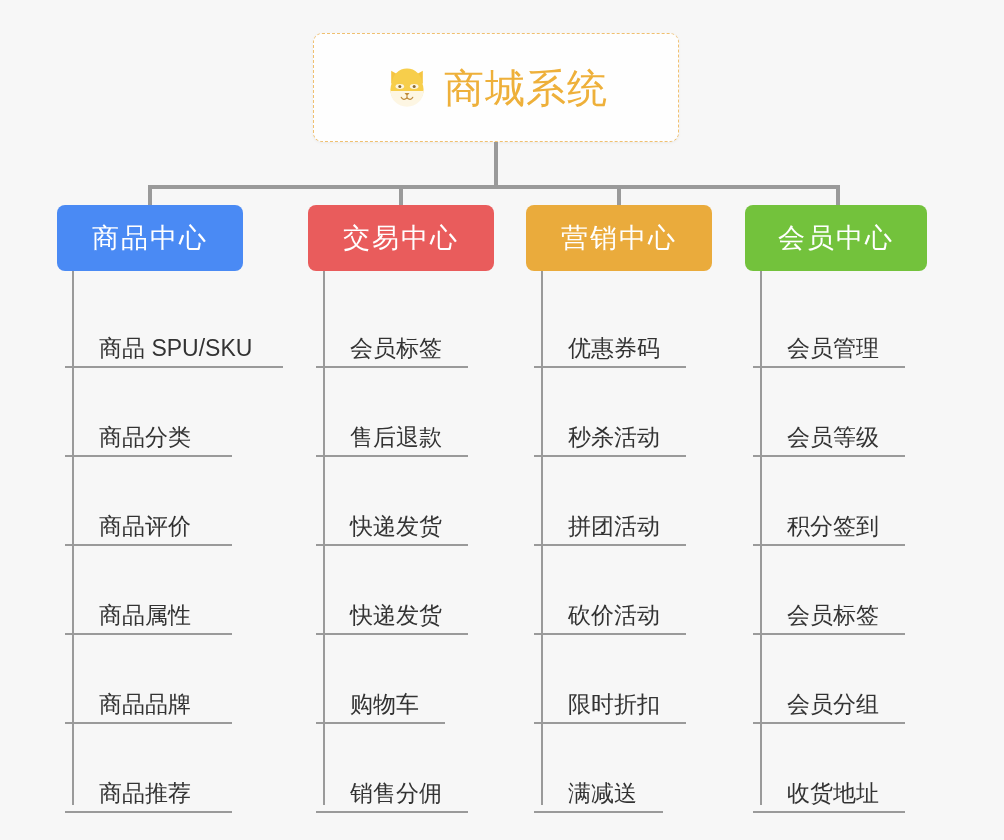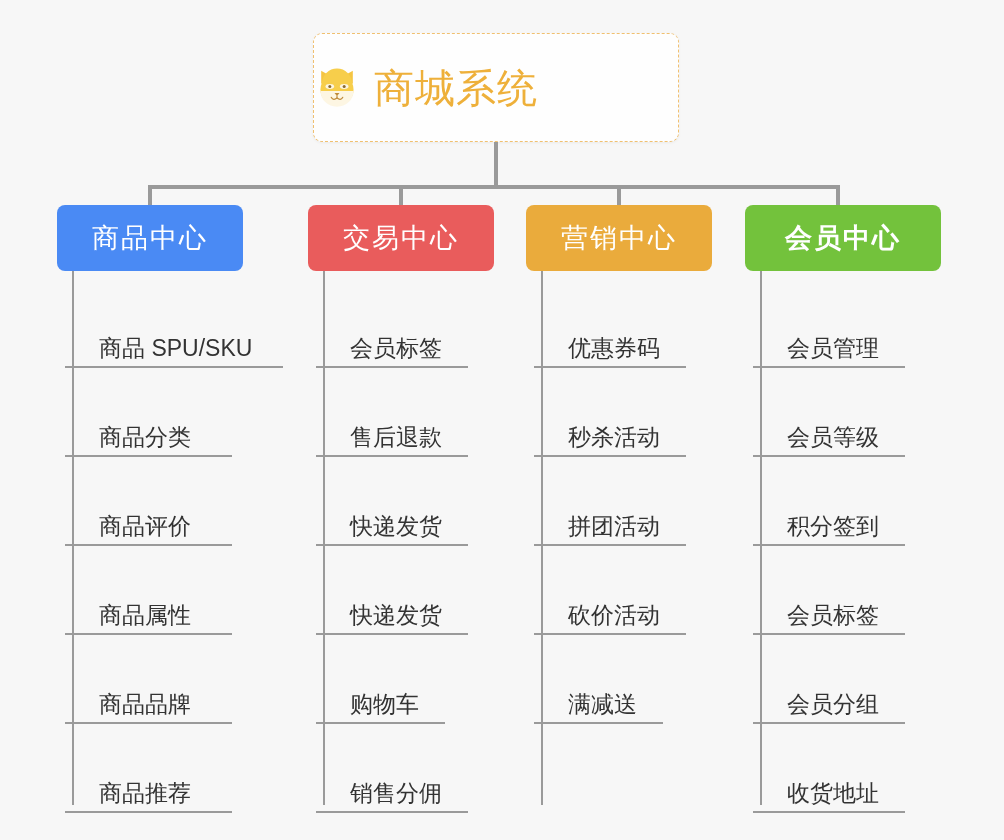--- a/index.html
+++ b/index.html
@@ -30,21 +30,21 @@
     left: 313px;
     top: 33px;
     width: 366px;
     height: 109px;
     box-sizing: border-box;
     background: #fefefe;
     border: 1.5px dashed #f0c070;
     border-radius: 9px;
     display: flex;
     align-items: center;
-    justify-content: flex-start;
+    justify-content: center;
     gap: 14px;
     box-shadow: 0 1px 3px rgba(0,0,0,0.05);
   }
   .root-icon {
     width: 46px;
     height: 46px;
     flex: 0 0 auto;
     display: block;
   }
   .root-title {
@@ -240,28 +240,32 @@
       </li>
       <li class="leaf">
         <span class="leaf-underline" style="width:152px;"></span>
         <span class="leaf-label">拼团活动</span>
       </li>
       <li class="leaf">
         <span class="leaf-underline" style="width:152px;"></span>
         <span class="leaf-label">砍价活动</span>
       </li>
       <li class="leaf">
+        <span class="leaf-underline" style="width:152px;"></span>
+        <span class="leaf-label">限时折扣</span>
+      </li>
+      <li class="leaf">
         <span class="leaf-underline" style="width:129px;"></span>
         <span class="leaf-label">满减送</span>
       </li>
     </ul>
   </div>
 
   <div class="column" style="left:745px; width:186px;">
-    <div class="col-header" style="background:#73c23c; width:196px;font-weight:bold;">
+    <div class="col-header" style="background:#73c23c; width:182px;">
       <span>会员中心</span>
     </div>
     <div class="trunk" style="left:15px; height:534px;"></div>
     <ul class="leaf-list">
       <li class="leaf">
         <span class="leaf-underline" style="width:152px;"></span>
         <span class="leaf-label">会员管理</span>
       </li>
       <li class="leaf">
         <span class="leaf-underline" style="width:152px;"></span>

